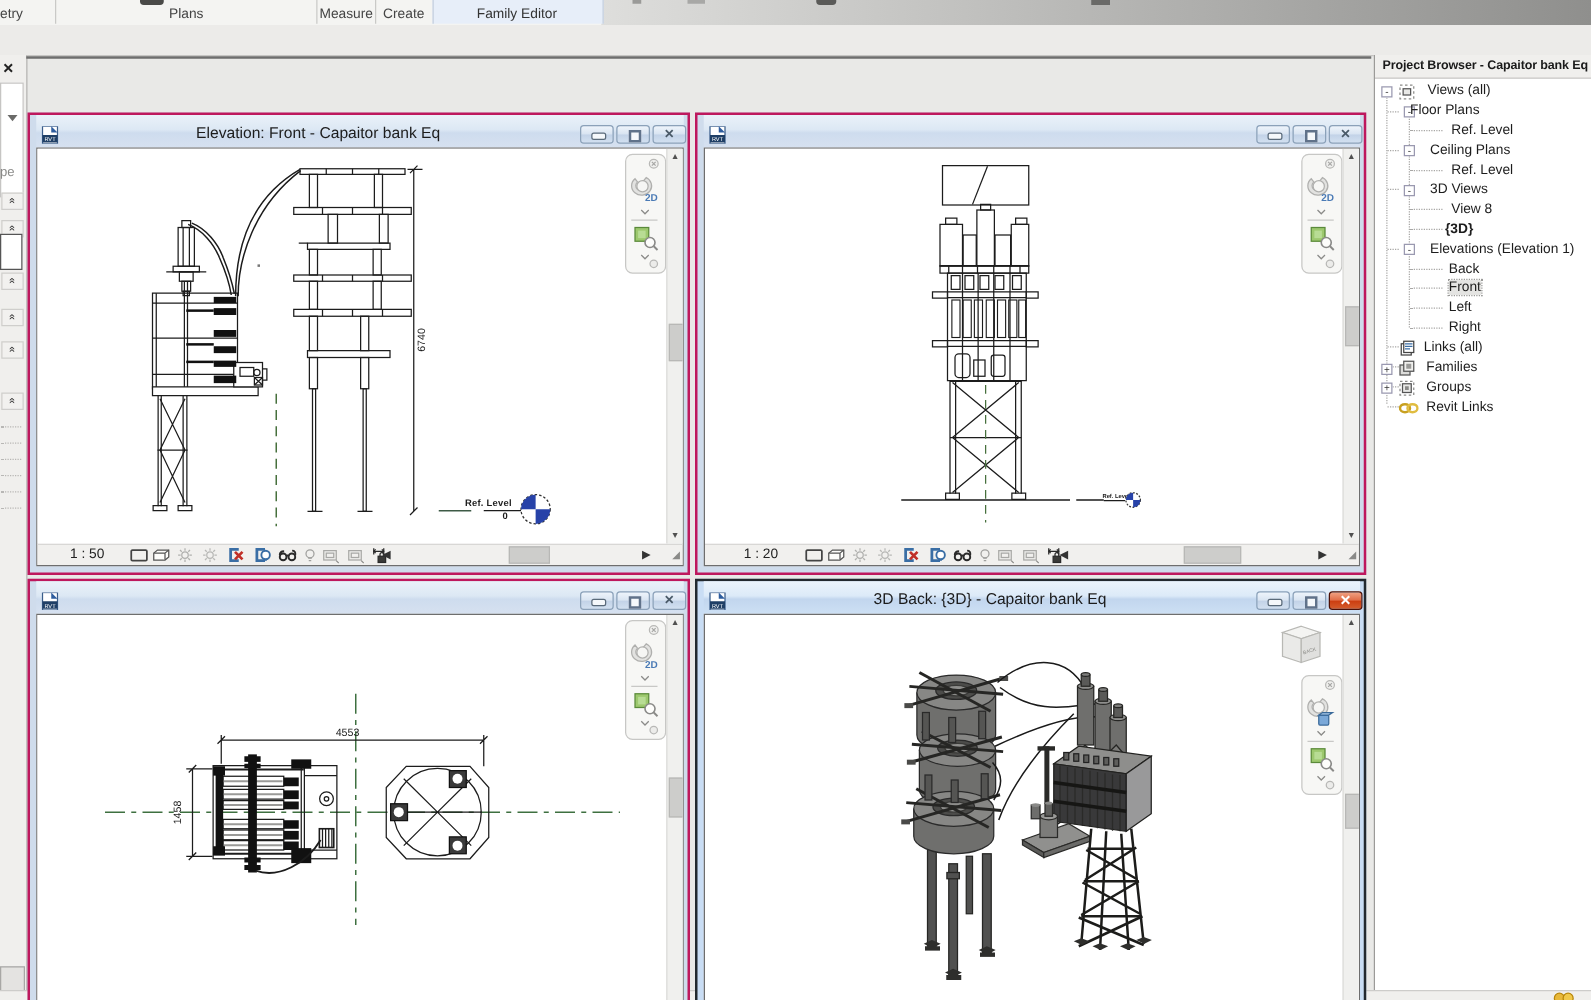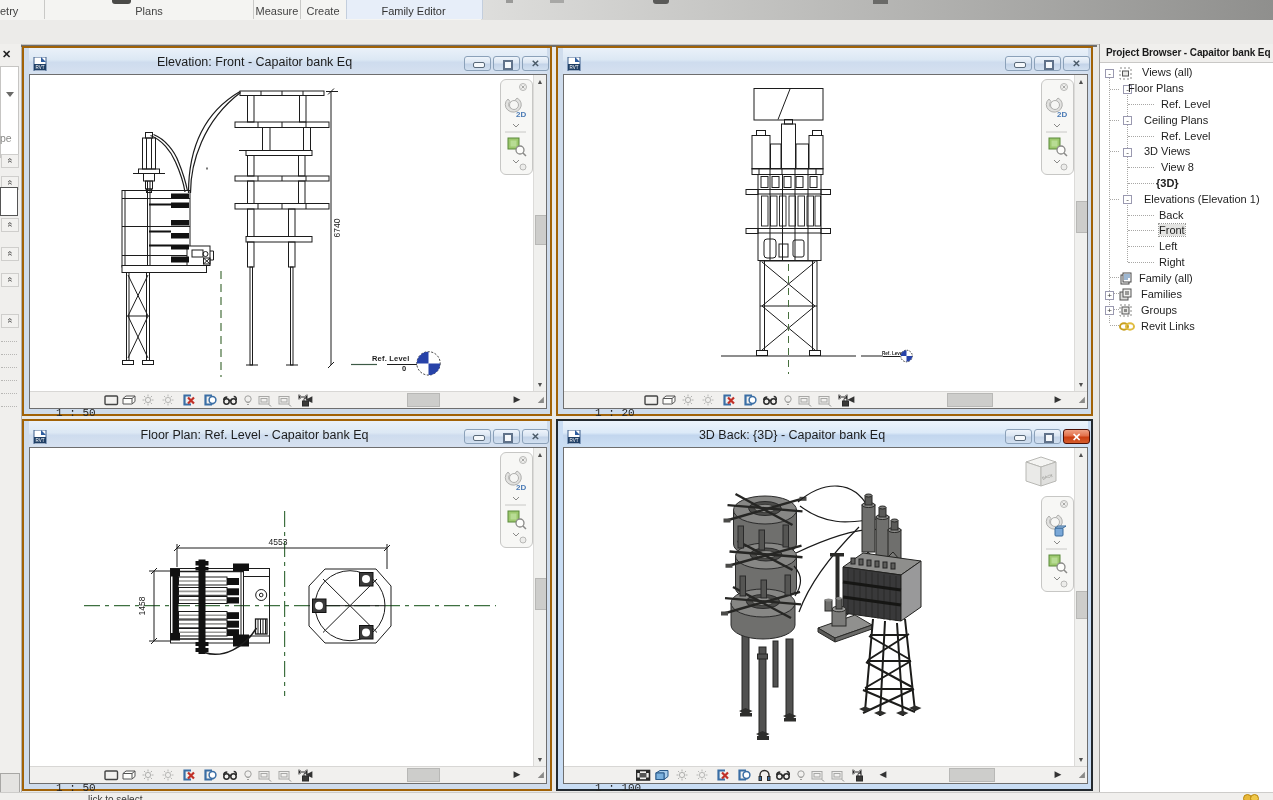--- a/index.html
+++ b/index.html
@@ -11,38 +11,38 @@
     text-align:center;line-height:15px;}
   .vsep{position:absolute;top:0;width:1px;height:19px;background:#c9c9c7;}
   #opts{left:0;top:20px;width:1273px;height:24px;background:#ecebe9;border-bottom:1px solid #c6c5c3;}
   
   #sliver{left:0;top:44px;width:21px;height:756px;background:#f0efed;border-right:1px solid #b3b2b0;}
   .chev{position:absolute;left:1px;width:16px;height:12px;background:#f2f1ef;border:1px solid #cfcecc;
         font-size:9px;line-height:11px;text-align:center;color:#333;}
   .chev span{display:inline-block;transform:rotate(90deg);}
   .dotrow{position:absolute;left:1px;width:16px;height:11px;border-bottom:1px dotted #b8b7b5;}
   
-  .win{position:absolute;background:#cfdcec;border:2px solid #a16207;padding:0 3px 5px 5px;box-sizing:border-box;}
+  .win{position:absolute;background:#cfdcec;border:2px solid #be185d;padding:0 3px 5px 5px;box-sizing:border-box;margin-top:44px;}
   .win.active{background:#c9ddf4;border-color:#23292e;}
   .tbar{position:relative;height:26px;
      background:linear-gradient(#eaf1f9,#dce8f4 45%,#cedcee 55%,#d6e1f0);}
   .win.active .tbar{background:linear-gradient(#ecf4fc,#dceaf8 45%,#c2d6ee 55%,#cde0f4);}
   .inner{border:1.5px solid #6e6e6e;background:#fff;position:relative;}
   .ttxt{position:absolute;top:7px;left:18px;right:85px;text-align:center;font-size:12.5px;color:#1c1c1c;white-space:nowrap;}
   .rvt{position:absolute;left:4px;top:9px;width:14px;height:14px;}
   .btns{position:absolute;top:8px;height:15px;display:flex;gap:2px;}
   .wbtn{width:27px;height:15px;border:1px solid #8ba1b9;border-radius:3px;box-sizing:border-box;
      background:linear-gradient(#eef4fb,#dae5f2 45%,#c3d3e8 55%,#d2e0f0);position:relative;}
   .wbtn.red{background:linear-gradient(#f0a183,#e2704b 45%,#cc3f12 55%,#d45c2c);border-color:#4d1006;}
   .cvs{position:relative;background:#fff;overflow:hidden;}
   .vscr{position:absolute;top:0;right:0;width:12px;bottom:0;background:#f0f0ee;border-left:1px solid #dcdbd9;}
   .varr{position:absolute;left:0;width:12px;height:13px;font-size:7px;color:#505050;text-align:center;line-height:14px;}
   .vthumb{position:absolute;left:1px;width:10px;background:#cdcdcb;border:1px solid #b8b8b6;}
   .vbar{position:relative;height:16px;background:#f1f0ee;border-top:1px solid #d8d7d5;font-size:11px;color:#222;}
-  .scale{position:absolute;left:30px;top:15px;font-family:Liberation Mono, monospace;}
+  .scale{position:absolute;left:30px;top:1px;}
   .hscr .harr{position:absolute;top:0;width:14px;height:15px;font-size:9px;color:#333;text-align:center;line-height:15px;}
   .hthumb{position:absolute;top:1px;height:12px;background:#cdcdcb;border:1px solid #b8b8b6;}
   
   .navbar{position:absolute;width:31px;height:94px;background:rgba(246,246,244,.92);
      border:1px solid #c7c7c5;border-radius:6px;}
   
   #pb{left:1099px;top:44px;width:174px;height:748px;background:#fff;border-left:1px solid #9b9a98;}
   #pbhead{position:absolute;left:0;top:0;width:100%;height:19px;background:#f0efed;
      font-size:10px;font-weight:bold;letter-spacing:-0.1px;color:#1a1a1a;line-height:18px;padding-left:6px;white-space:nowrap;overflow:hidden;box-sizing:border-box;
      border-bottom:1px solid #c9c8c6;}
@@ -441,21 +441,20 @@
         <div class="harr" style="left:280px;">◀</div>
         <div class="hthumb" style="left:383px;width:44px;"></div>
         <div class="harr" style="right:22px;">▶</div>
         <div style="position:absolute;right:2px;top:3px;font-size:8px;color:#8a8a88;">◢</div>
       </div>
     </div>
   </div>
 </div>
 <div class="win" style="left:22px;top:419px;width:530px;height:372px;">
   <div class="tbar">
-    <div class="ttxt">Floor Plan: Ref. Level - Capaitor bank Eq</div>
     <svg class="rvt" viewBox="0 0 14 14">
         <rect x="1" y="0" width="12" height="14" fill="#fff" stroke="#3a5d8a" stroke-width="1"></rect>
         <path d="M8 0 L13 5 L8 5 Z" fill="#2e5d9e"></path>
         <rect x="1" y="7" width="12" height="6" fill="#1f3f66"></rect>
         <text x="7" y="12" font-size="4.5" fill="#fff" text-anchor="middle" font-family="Liberation Sans">RVT</text>
       </svg>
     <div class="btns" style="right:-2px;">
         <div class="wbtn">
           <div style="position:absolute;left:8px;top:5px;width:10px;height:4px;border:1px solid #5a6a7a;border-radius:2px;background:#f5f8fb;"></div>
         </div>
@@ -922,17 +921,17 @@
   <div class="ti" style="left:44px;top:70px;">Ceiling Plans</div>
   <div class="ti" style="left:61px;top:86px;">Ref. Level</div>
   <div class="ti" style="left:44px;top:101px;">3D Views</div>
   <div class="ti" style="left:61px;top:117px;">View 8</div>
   <div class="ti" style="left:56px;top:133px;font-weight:bold;">{3D}</div>
   <div class="ti" style="left:44px;top:149px;">Elevations (Elevation 1)</div>
   <div class="ti" style="left:59px;top:165px;">Back</div>
   <div class="ti" style="left:59px;top:180px;background:#e4e4e2;outline:1px dotted #9a9a98;">Front</div>
   <div class="ti" style="left:59px;top:196px;">Left</div>
   <div class="ti" style="left:59px;top:212px;">Right</div>
-  <div class="ti" style="left:39px;top:228px;">Family (all)</div>
+  <div class="ti" style="left:39px;top:228px;">Links (all)</div>
   <div class="ti" style="left:41px;top:244px;">Families</div>
   <div class="ti" style="left:41px;top:260px;">Groups</div>
   <div class="ti" style="left:41px;top:276px;text-align:center;">Revit Links</div>
 </div>
 
 </body></html>

